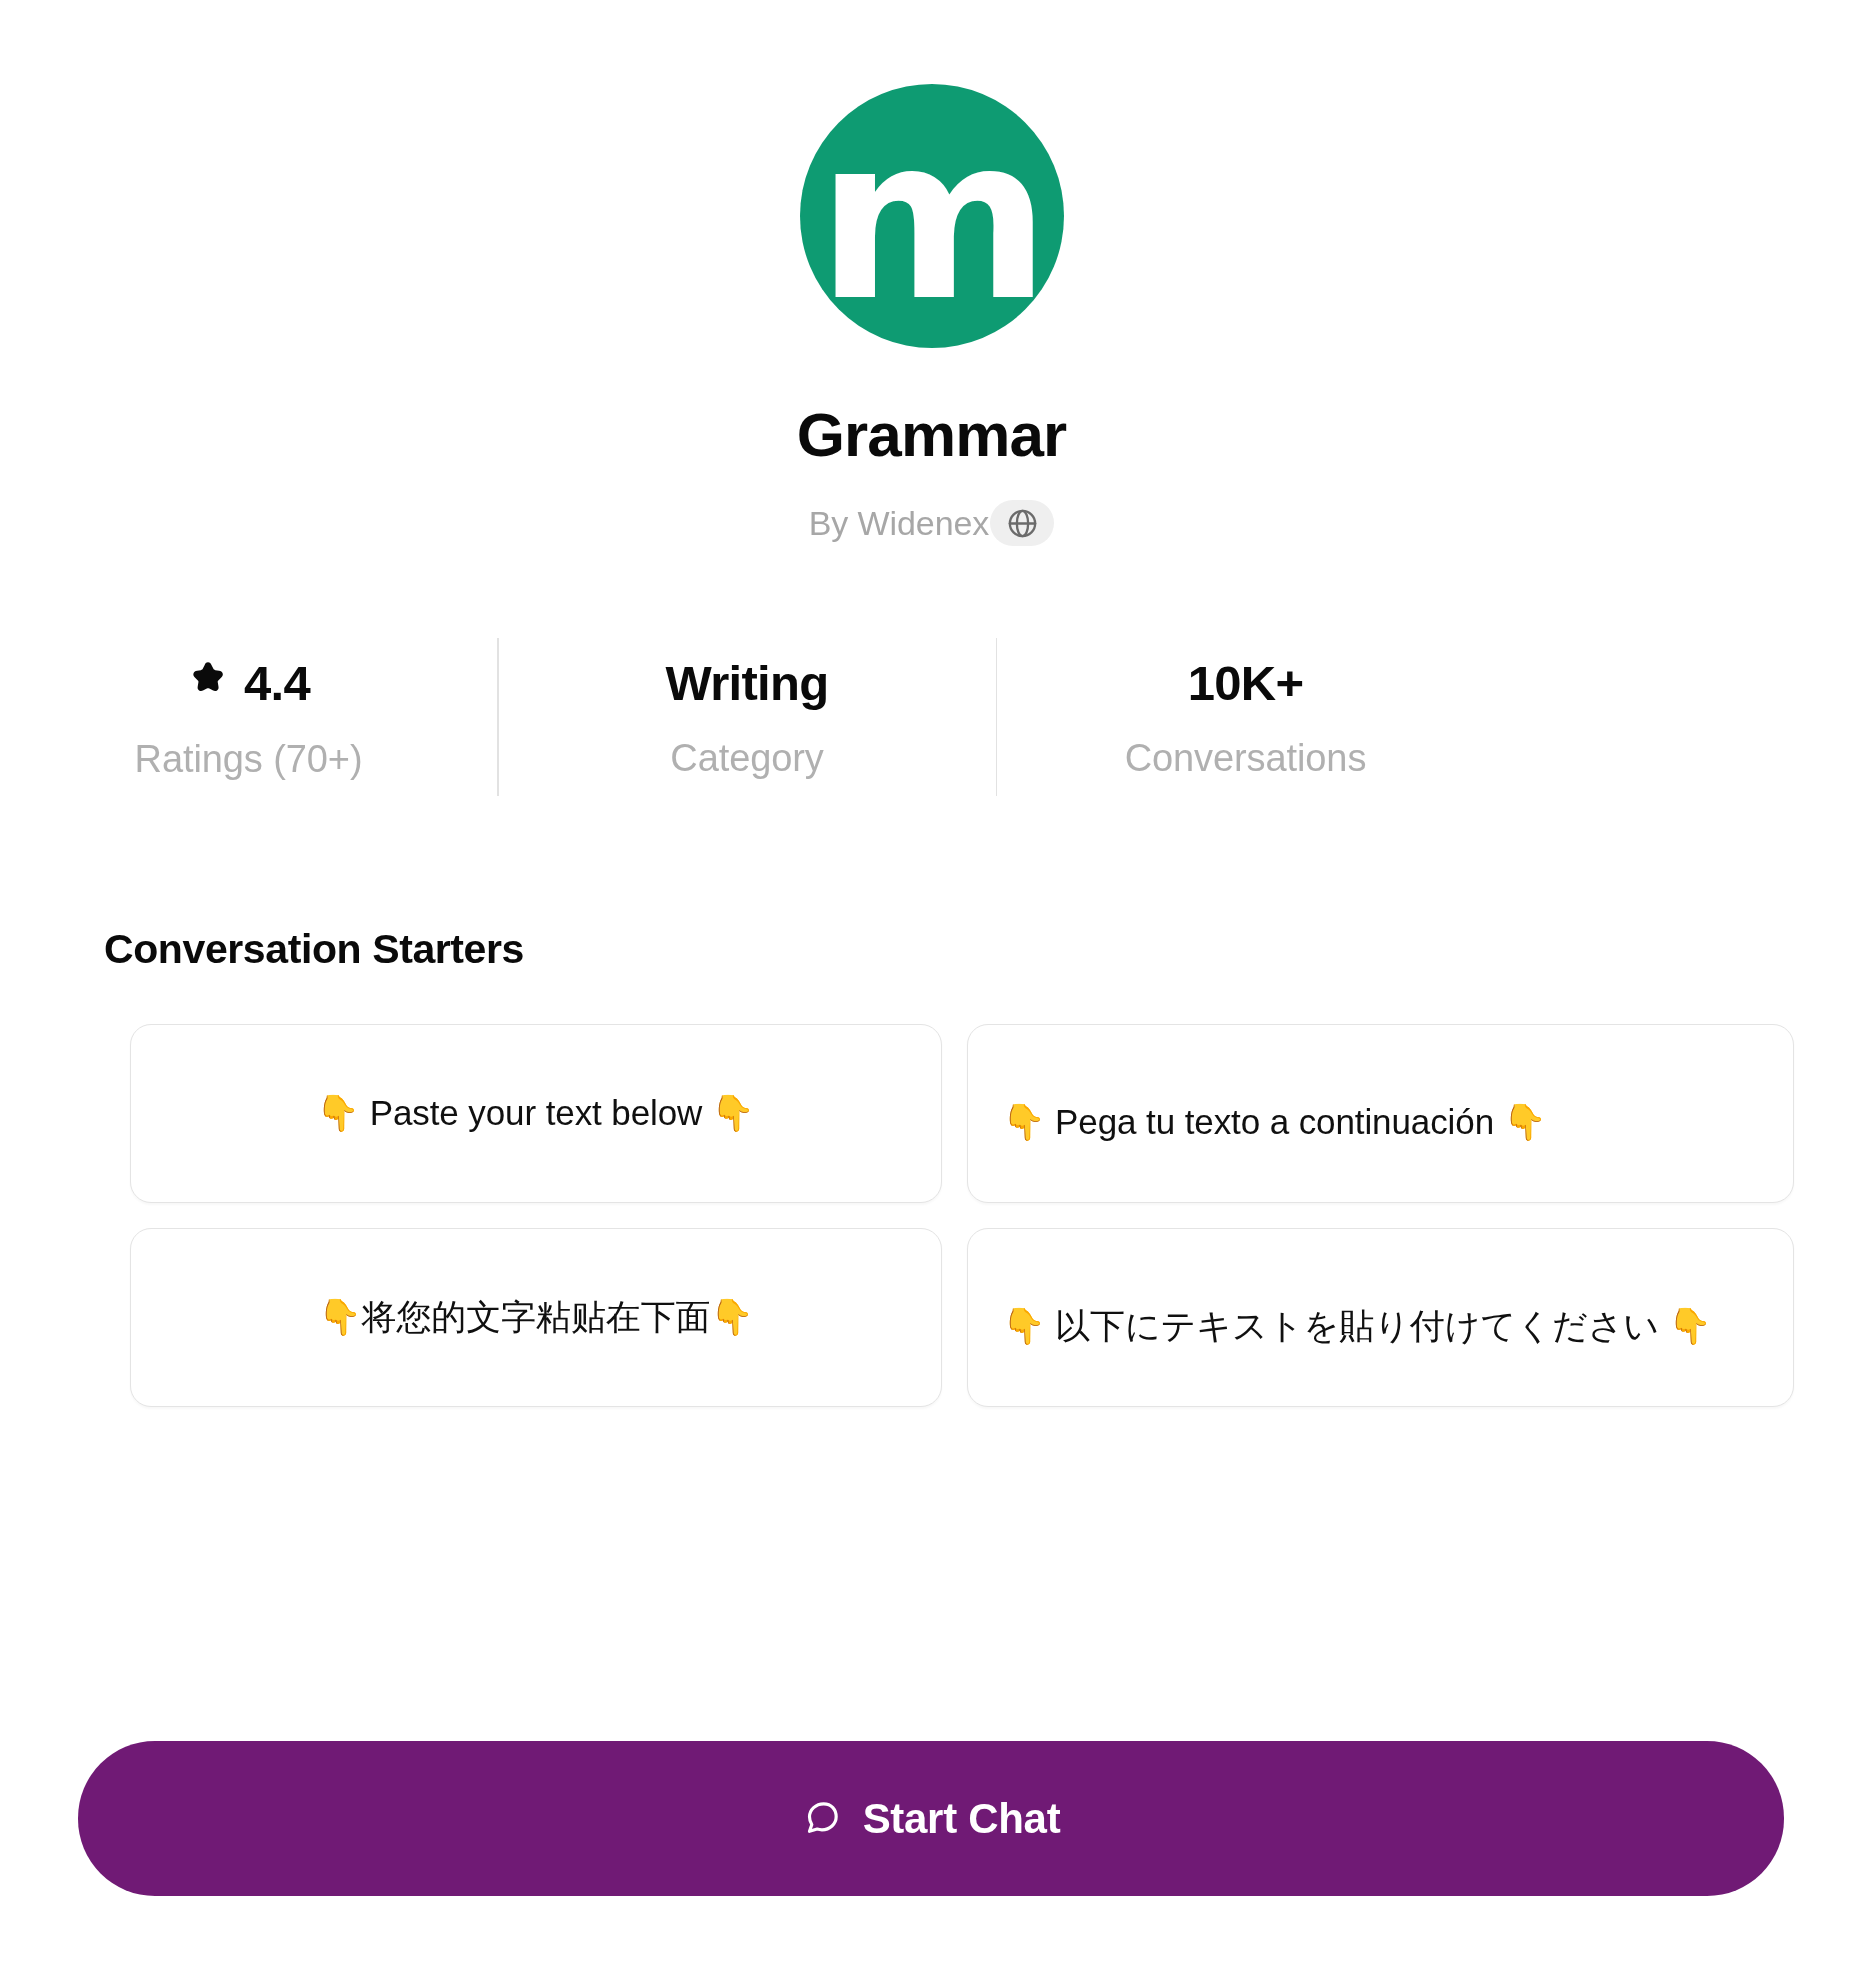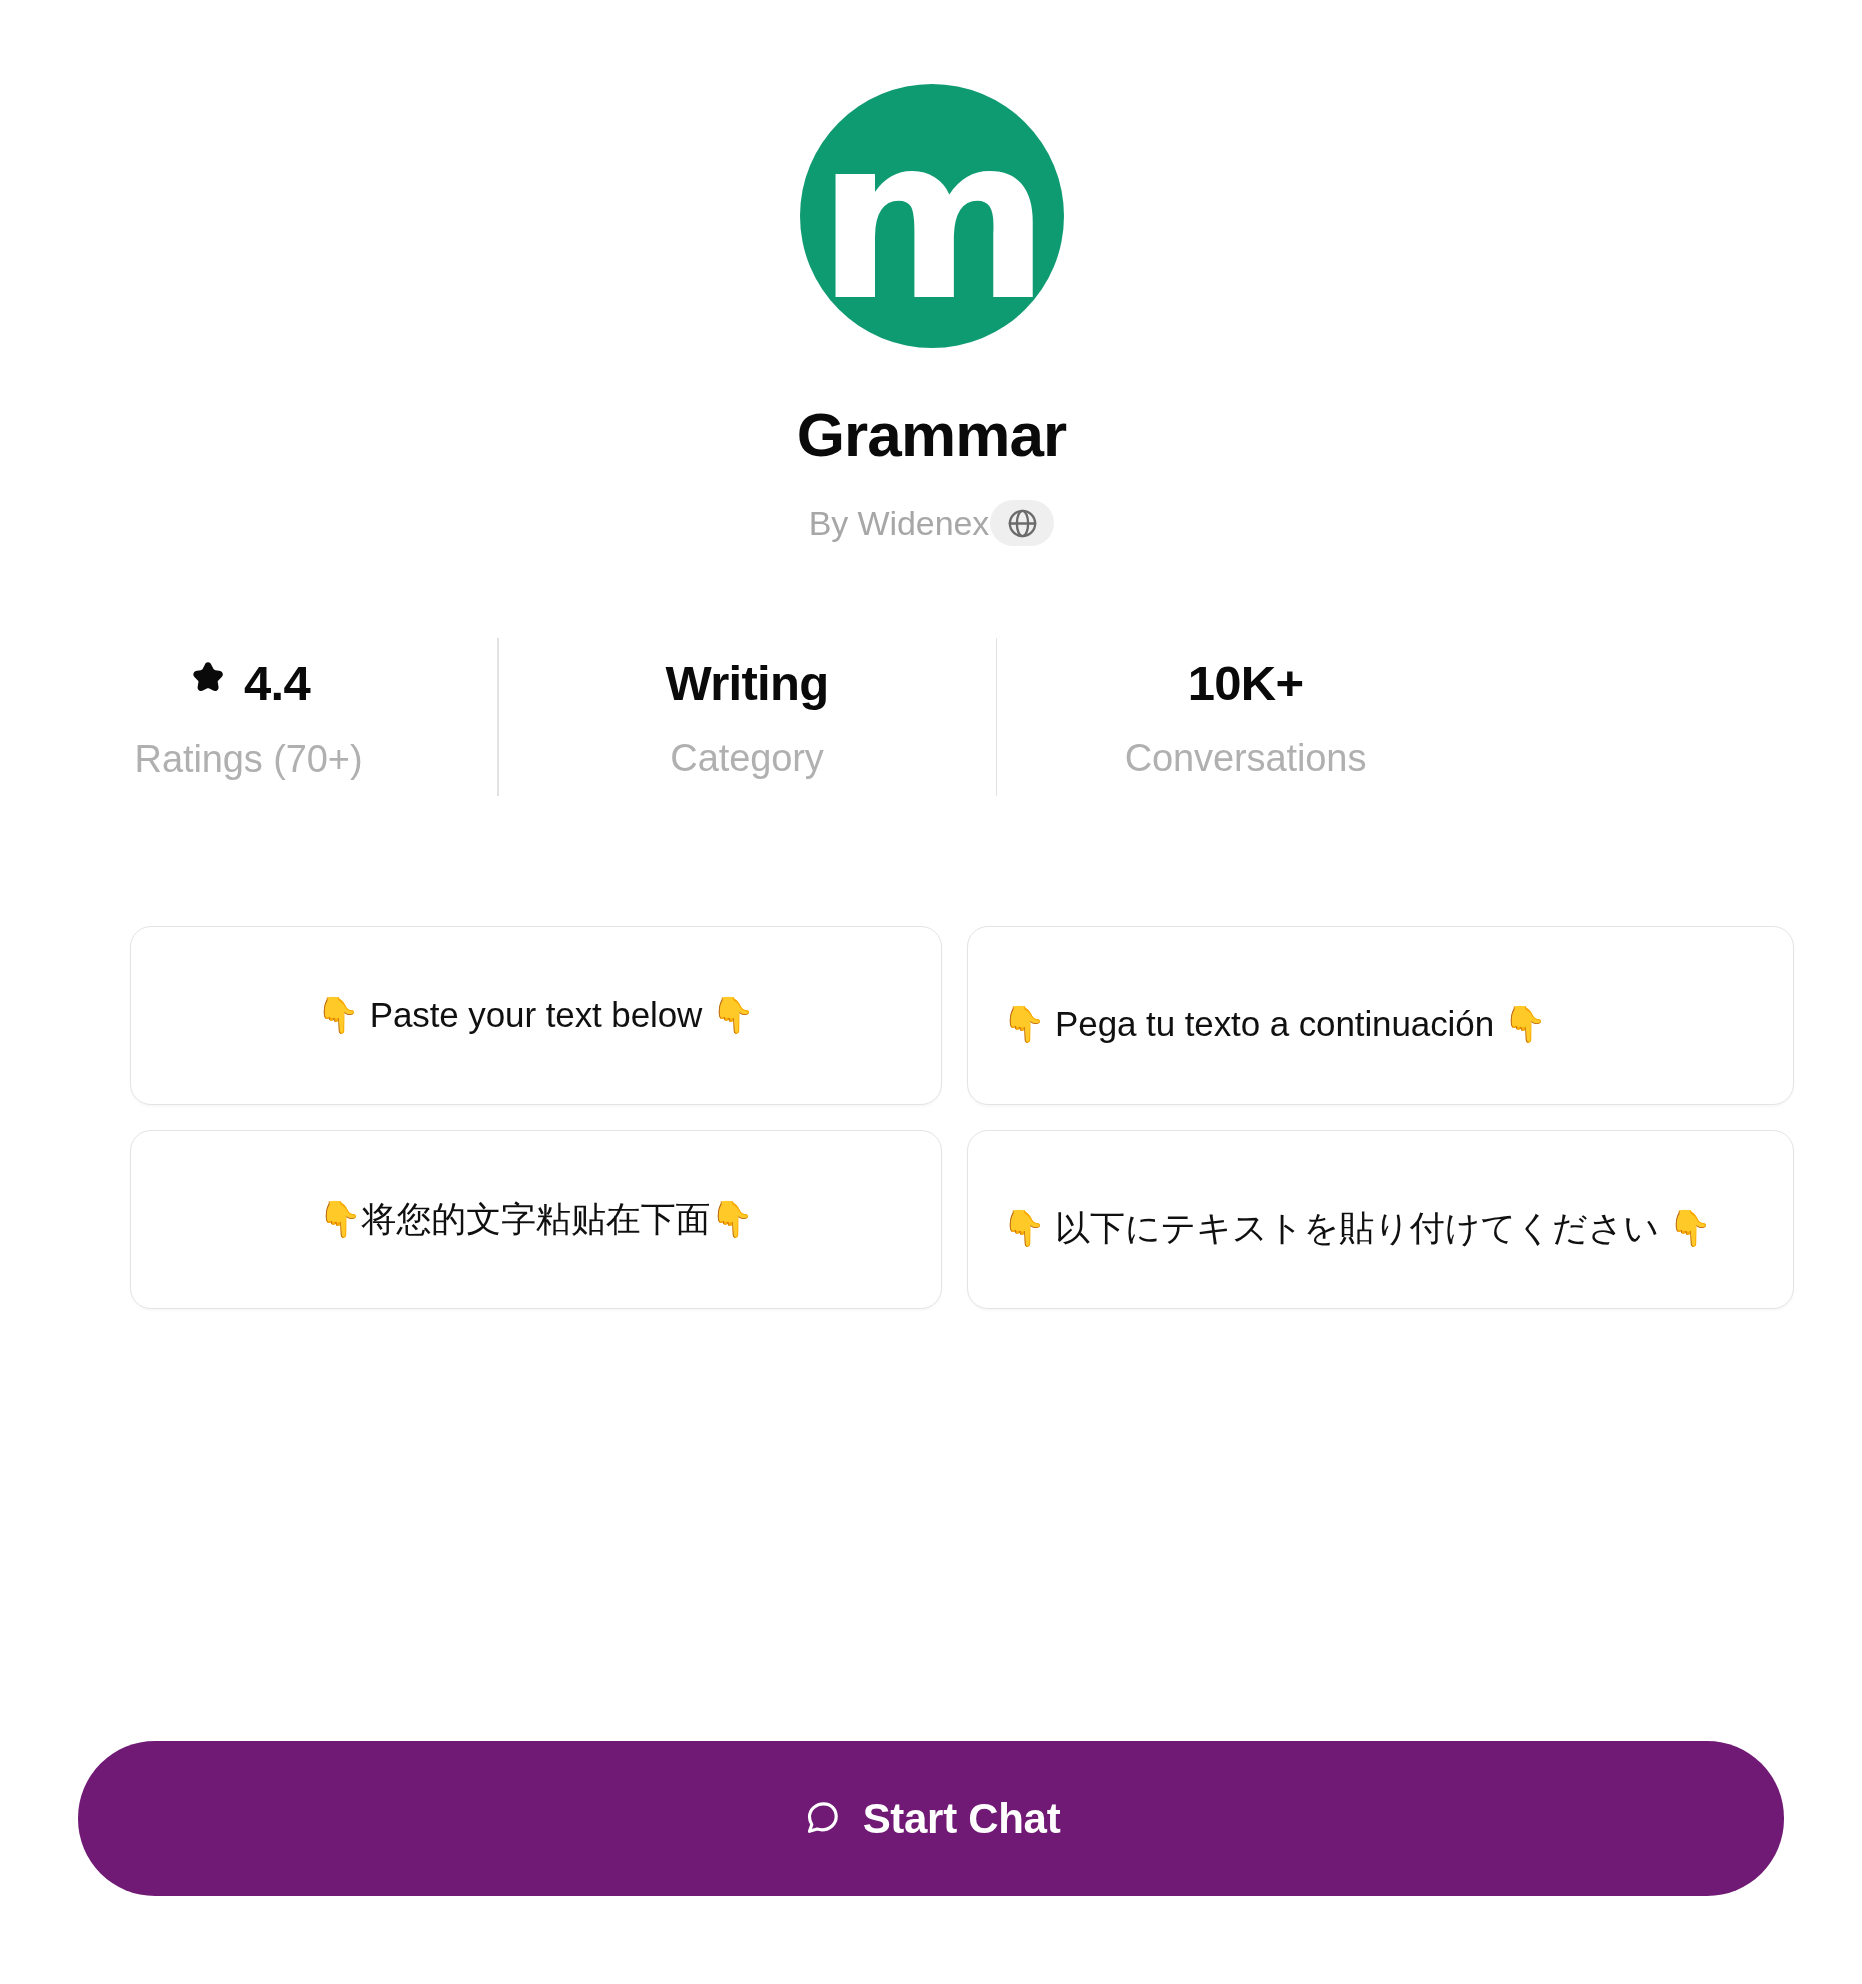--- a/index.html
+++ b/index.html
@@ -251,20 +251,21 @@
 
     <div class="stat-divider"></div>
 
     <div class="stat">
       <div class="stat-value">10K+</div>
       <div class="stat-label">Conversations</div>
     </div>
   </div>
 
   <div class="starters-section">
+    <h2 class="starters-heading">Conversation Starters</h2>
 
     <div class="starters-grid">
 
       <div class="starter-card center-text">
         <span class="starter-text">👇 Paste your text below 👇</span>
       </div>
 
       <div class="starter-card align-top">
         <span class="starter-text">👇 Pega tu texto a continuación 👇</span>
       </div>

